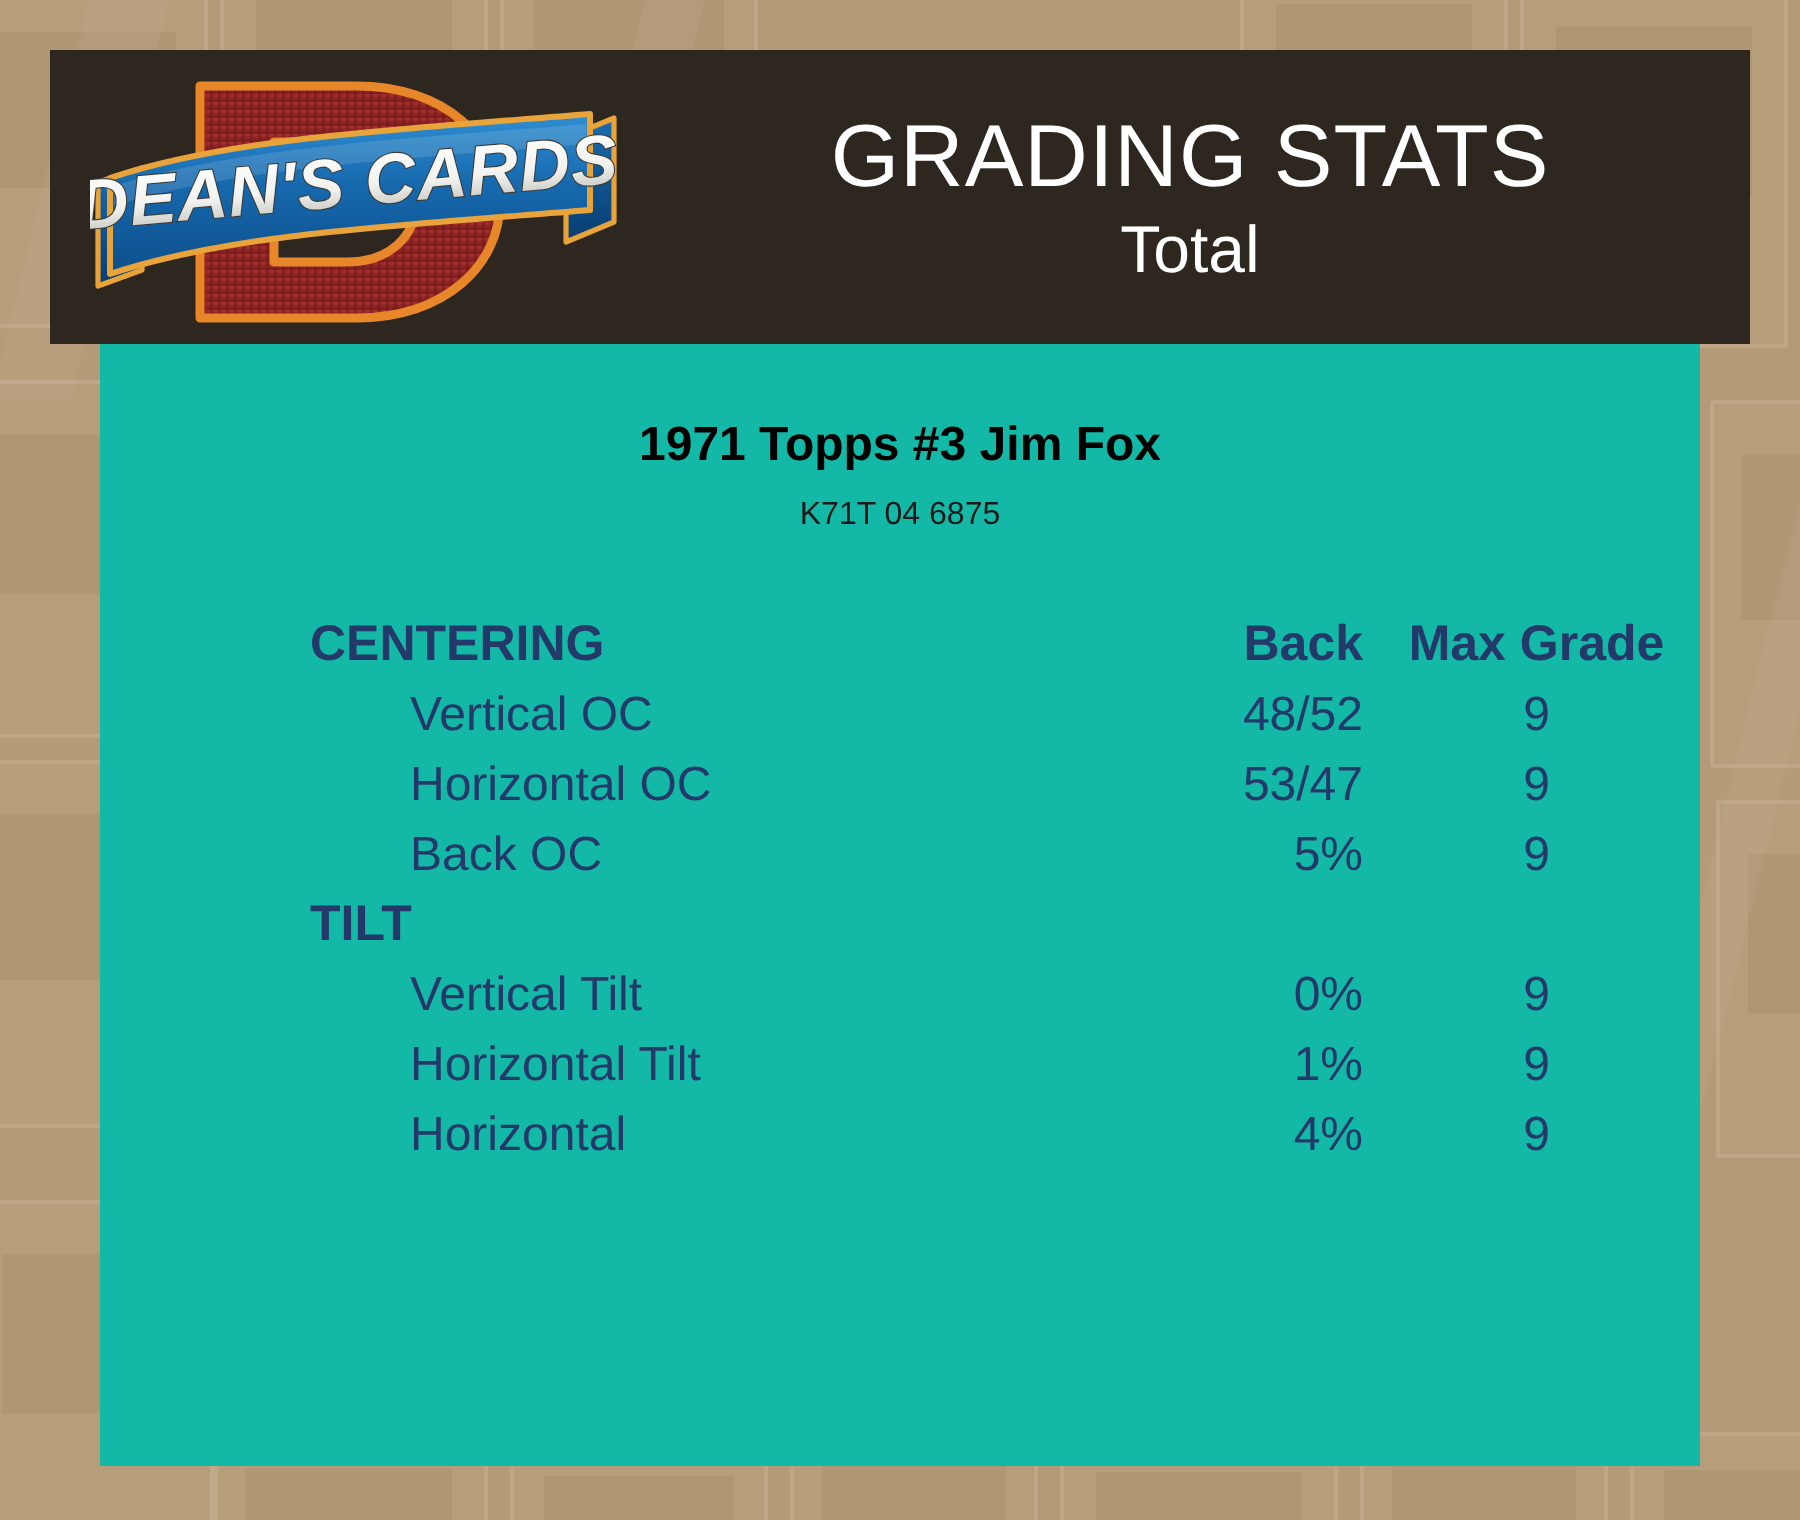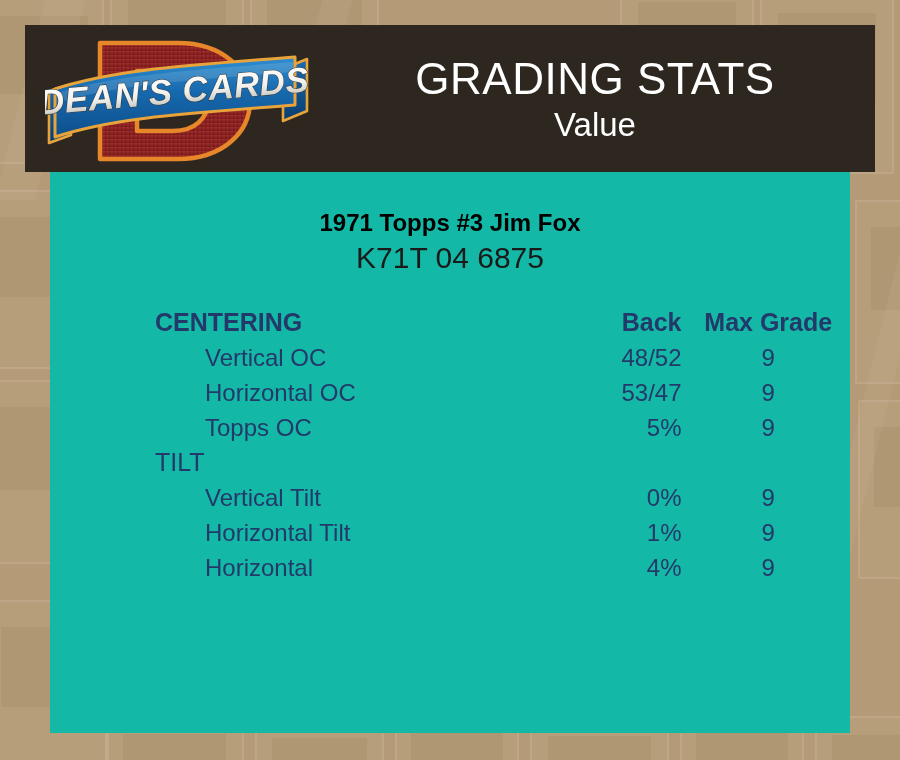--- a/index.html
+++ b/index.html
@@ -114,21 +114,21 @@
     color: #000000;
     font-size: 24px;
     font-weight: bold;
     line-height: 30px;
     margin-top: 36px;
     white-space: nowrap;
   }
   .card-serial {
     text-align: center;
     color: #1a1a1a;
-    font-size: 30px;
+    font-size: 16px;
     font-weight: normal;
     line-height: 30px;
     margin-top: 5px;
     white-space: nowrap;
   }
 
   
   .stats-table {
     margin-top: 32px;
     width: 100%;
@@ -152,21 +152,21 @@
     margin-left: 24px;
   }
   tr.header-row .col-label {
     padding-left: 105px;
   }
   tr.header-row .col-value {
     padding-right: 5px;
   }
 
   tr.section-row td {
-    font-weight: normal;
+    font-weight: bold;
     font-size: 25px;
     margin-left: 36px;
   }
   tr.section-row .col-label {
     padding-left: 105px;
   }
 
   tr.data-row td {
     font-weight: normal;
   }
@@ -252,21 +252,21 @@
                    L248 41
                    C150 49, 72 53, 12 72 Z" fill="#ffffff" opacity="0.13"></path>
         </g>
 
         <text x="130" y="72" text-anchor="middle" transform="rotate(-5 130 72)" font-family="'Liberation Sans', sans-serif" font-size="35" font-weight="bold" font-style="italic" letter-spacing="0.5" fill="url(#txtGrad)" stroke="#3a3a38" stroke-width="1.1" paint-order="stroke fill">DEAN'S CARDS</text>
       </svg>
     </div>
 
     <div class="header-titles">
       <div class="header-title">GRADING STATS</div>
-      <div class="header-subtitle">Value</div>
+      <div class="header-subtitle">Total</div>
     </div>
   </div>
 
   <div class="content-panel">
 
     <div class="card-title">1971 Topps #3 Jim Fox</div>
 
     <div class="card-serial">K71T 04 6875</div>
 
     <table class="stats-table">
@@ -282,21 +282,21 @@
           <td class="col-label">Vertical OC</td>
           <td class="col-value">48/52</td>
           <td class="col-grade">9</td>
         </tr>
         <tr class="data-row">
           <td class="col-label">Horizontal OC</td>
           <td class="col-value">53/47</td>
           <td class="col-grade">9</td>
         </tr>
         <tr class="data-row">
-          <td class="col-label">Topps OC</td>
+          <td class="col-label">Back OC</td>
           <td class="col-value">5%</td>
           <td class="col-grade">9</td>
         </tr>
 
         <tr class="section-row">
           <td class="col-label">TILT</td>
           <td class="col-value"></td>
           <td class="col-grade"></td>
         </tr>
         <tr class="data-row">

